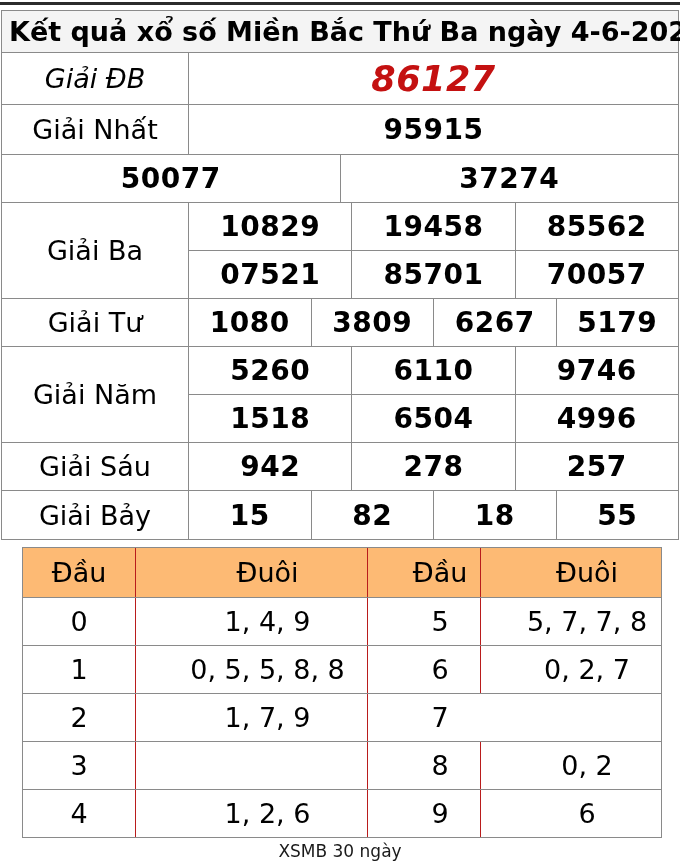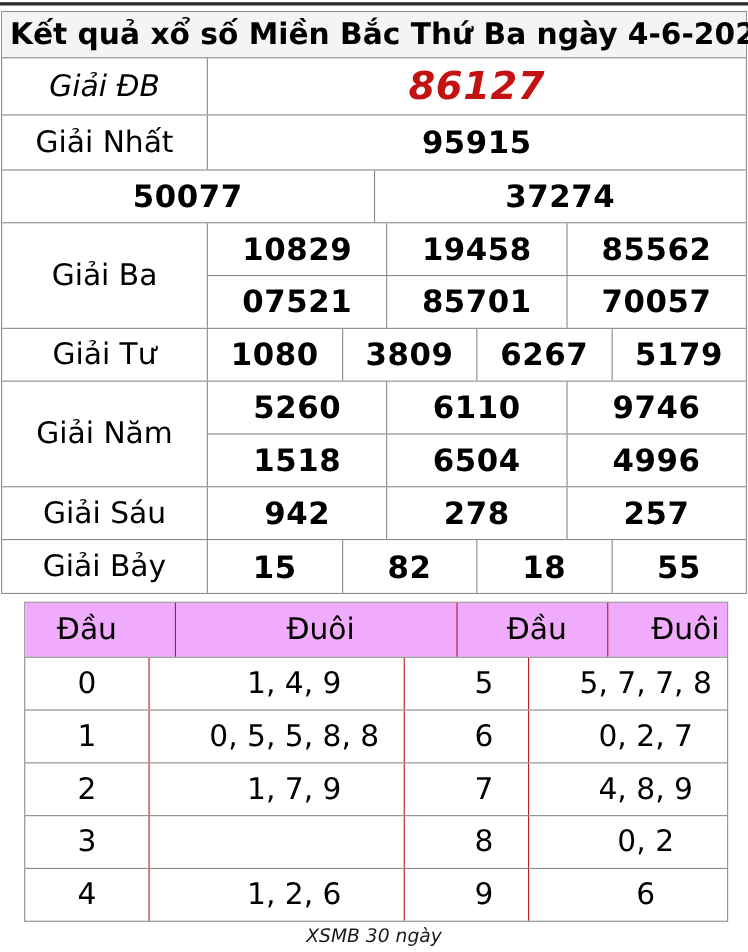--- a/index.html
+++ b/index.html
@@ -53,37 +53,37 @@
   .special .pcell { color: #c41111; font-size: 35px; }
 
   
   .ht-table {
     margin: 7px 0 0 22px;
     width: 640px;
     border: 1px solid #8a8a8a;
   }
   .ht-row { display: flex; height: 48px; }
   .ht-row + .ht-row { border-top: 1px solid #8a8a8a; }
-  .ht-header { background: #f0abfc; height: 49px; gap: 24px; }
+  .ht-header { background: #fdba74; height: 49px; }
   .ht-cell {
     display: flex; align-items: center; justify-content: center;
     font-size: 27px;
   }
   .ht-cell + .ht-cell { border-left: 1px solid #b91c1c; padding-left: 32px; }
   .c-head1 { width: 112px; flex: none; }
   .c-tail1 { width: 232px; flex: none; }
   .c-head2 { width: 113px; flex: none; }
   .c-tail2 { flex: 1; }
   .footer-link {
     position: absolute; left: 0; right: 0; top: 3px;
     text-align: center;
     font-size: 17px; color: #1a1a1a;
     text-decoration: none;
   }
-  .footer-wrap { position: relative; height: 27px; font-style: italic; }
+  .footer-wrap { position: relative; height: 27px; }
 </style>
 </head>
 <body>
 
 <div class="top-rule"></div>
 
 <div class="prize-table">
   <div class="title-bar">Kết quả xổ số Miền Bắc Thứ Ba ngày 4-6-2024</div>
 
   <div class="prow h52 special">
@@ -200,21 +200,20 @@
     <div class="ht-cell c-head1">1</div>
     <div class="ht-cell c-tail1">0, 5, 5, 8, 8</div>
     <div class="ht-cell c-head2">6</div>
     <div class="ht-cell c-tail2">0, 2, 7</div>
   </div>
 
   <div class="ht-row">
     <div class="ht-cell c-head1">2</div>
     <div class="ht-cell c-tail1">1, 7, 9</div>
     <div class="ht-cell c-head2">7</div>
-    <div class="ht-cell c-tail2">4, 8, 9</div>
   </div>
 
   <div class="ht-row">
     <div class="ht-cell c-head1">3</div>
     <div class="ht-cell c-tail1"></div>
     <div class="ht-cell c-head2">8</div>
     <div class="ht-cell c-tail2">0, 2</div>
   </div>
 
   <div class="ht-row">

